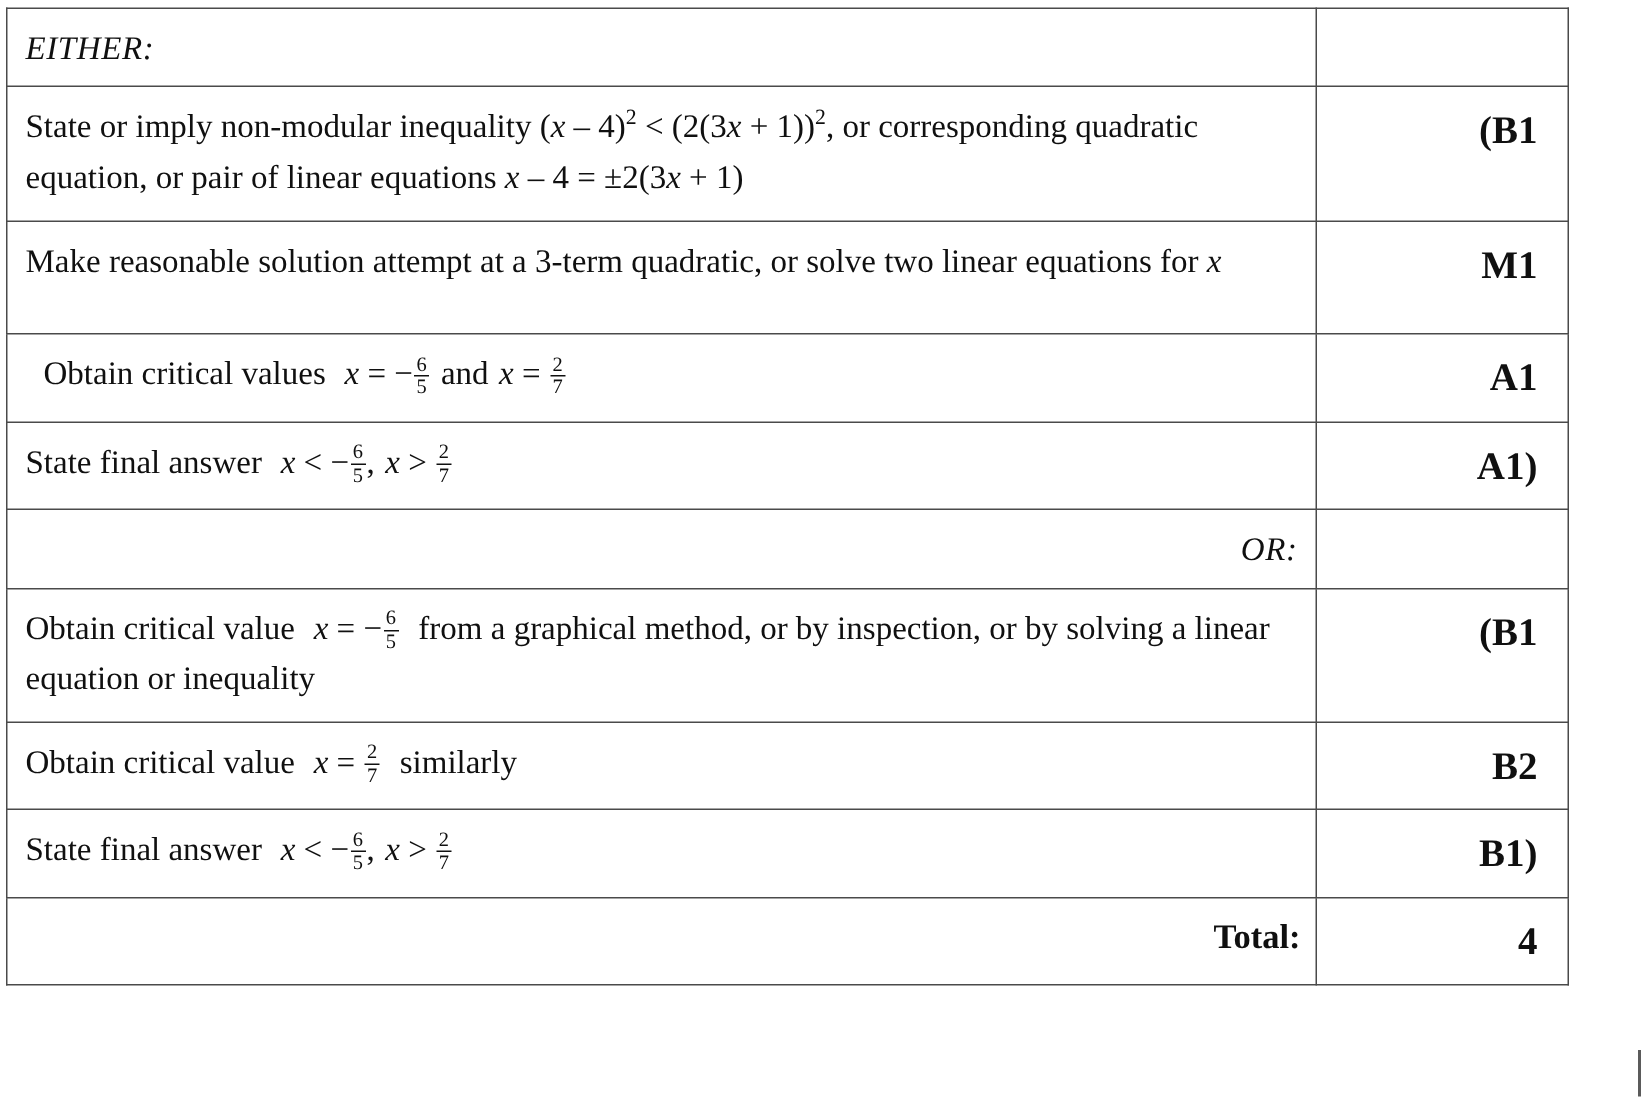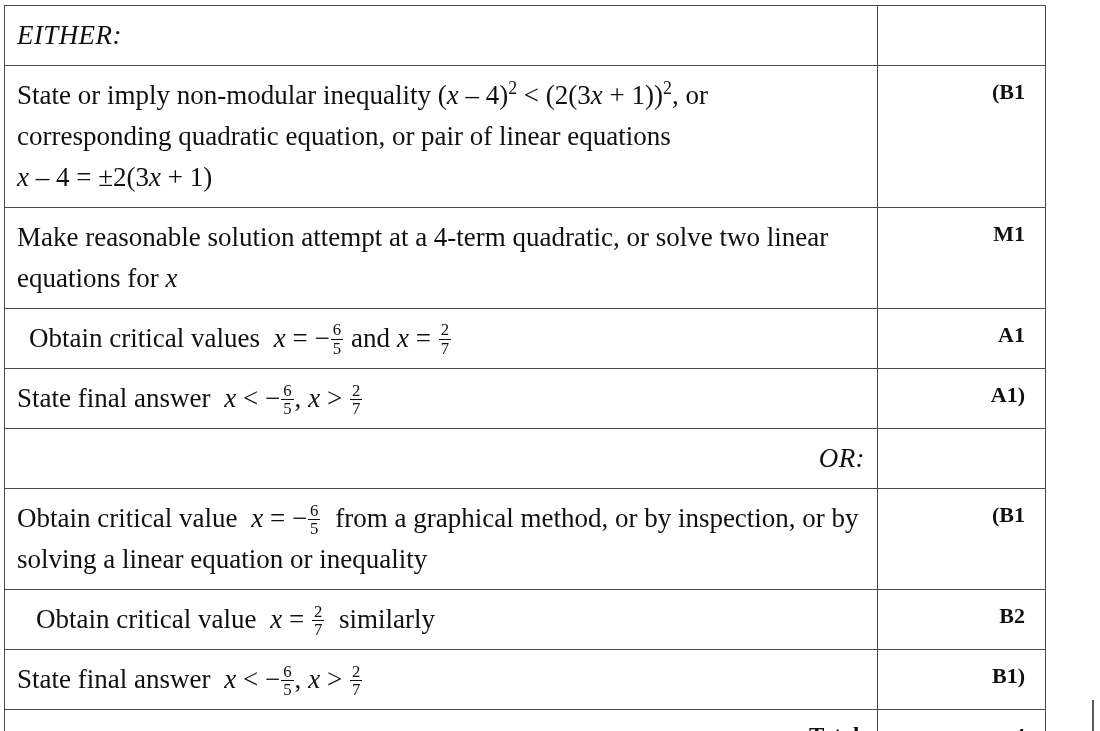--- a/index.html
+++ b/index.html
@@ -37,27 +37,27 @@
     border: 1.6px solid #4a4a4a;
     vertical-align: top;
     padding: 0;
   }
 
   col.c-text { width: 873px; }
   col.c-mark { width: 168px; }
 
   .cell-text {
     padding: 9px 12px 9px 12px;
-    font-size: 27px;
+    font-size: 22px;
     line-height: 1.52;
   }
 
   .cell-mark {
     padding: 9px 20px 9px 8px;
-    font-size: 22px;
+    font-size: 26px;
     font-weight: bold;
     text-align: right;
     line-height: 1.52;
     white-space: nowrap;
   }
 
   .cell-total-label {
     padding: 9px 10px 9px 12px;
     font-size: 23px;
     font-weight: bold;
@@ -66,21 +66,21 @@
   }
 
   
   tr.r-either    td { height: 44px; }
   tr.r-b1a       td { height: 89px; }
   tr.r-m1        td { height: 74px; }
   tr.r-a1        td { height: 56px; padding-left: 12px; }
   tr.r-a1close   td { height: 55px; }
   tr.r-or        td { height: 45px; text-align: right; }
   tr.r-b1b       td { height: 88px; }
-  tr.r-b2        td { height: 56px; padding-left: 19px; }
+  tr.r-b2        td { height: 56px; }
   tr.r-b1close   td { height: 54px; }
   tr.r-total     td { height: 54px; }
 
   .kw-italic {
     font-style: italic;
     letter-spacing: 0.4px;
   }
 
   .math {
     font-style: italic;
@@ -154,21 +154,21 @@
         <td>
           <div class="cell-text"><span>State or imply non-modular inequality </span><span class="math"><span class="paren">(</span><span>x</span> <span class="op">–</span> <span class="num">4</span><span class="paren">)</span><span class="sup">2</span> <span class="op">&lt;</span> <span class="paren">(</span><span class="num">2</span><span class="paren">(</span><span class="num">3</span><span>x</span> <span class="op">+</span> <span class="num">1</span><span class="paren">)</span><span class="paren">)</span><span class="sup">2</span></span><span>, or corresponding quadratic equation, or pair of linear equations </span><span class="math"><span>x</span> <span class="op">–</span> <span class="num">4</span> <span class="op">=</span> <span class="op">±</span><span class="num">2</span><span class="paren">(</span><span class="num">3</span><span>x</span> <span class="op">+</span> <span class="num">1</span><span class="paren">)</span></span></div>
         </td>
         <td>
           <div class="cell-mark">(B1</div>
         </td>
       </tr>
 
       <tr class="r-m1">
         <td>
-          <div class="cell-text"><span>Make reasonable solution attempt at a 4-term quadratic, or solve two linear equations for </span><span class="math">x</span></div>
+          <div class="cell-text"><span>Make reasonable solution attempt at a 3-term quadratic, or solve two linear equations for </span><span class="math">x</span></div>
         </td>
         <td>
           <div class="cell-mark">M1</div>
         </td>
       </tr>
 
       <tr class="r-a1">
         <td>
           <div class="cell-text"><span>Obtain critical values </span><span class="nbsp-gap"></span><span class="math"><span>x</span> <span class="op">=</span> <span class="op">−</span><span class="frac"><span class="n">6</span><span class="d">5</span></span></span><span class="nbsp-gap"></span><span>and</span><span class="nbsp-gap"></span><span class="math"><span>x</span> <span class="op">=</span> <span class="frac"><span class="n">2</span><span class="d">7</span></span></span></div>
         </td>

